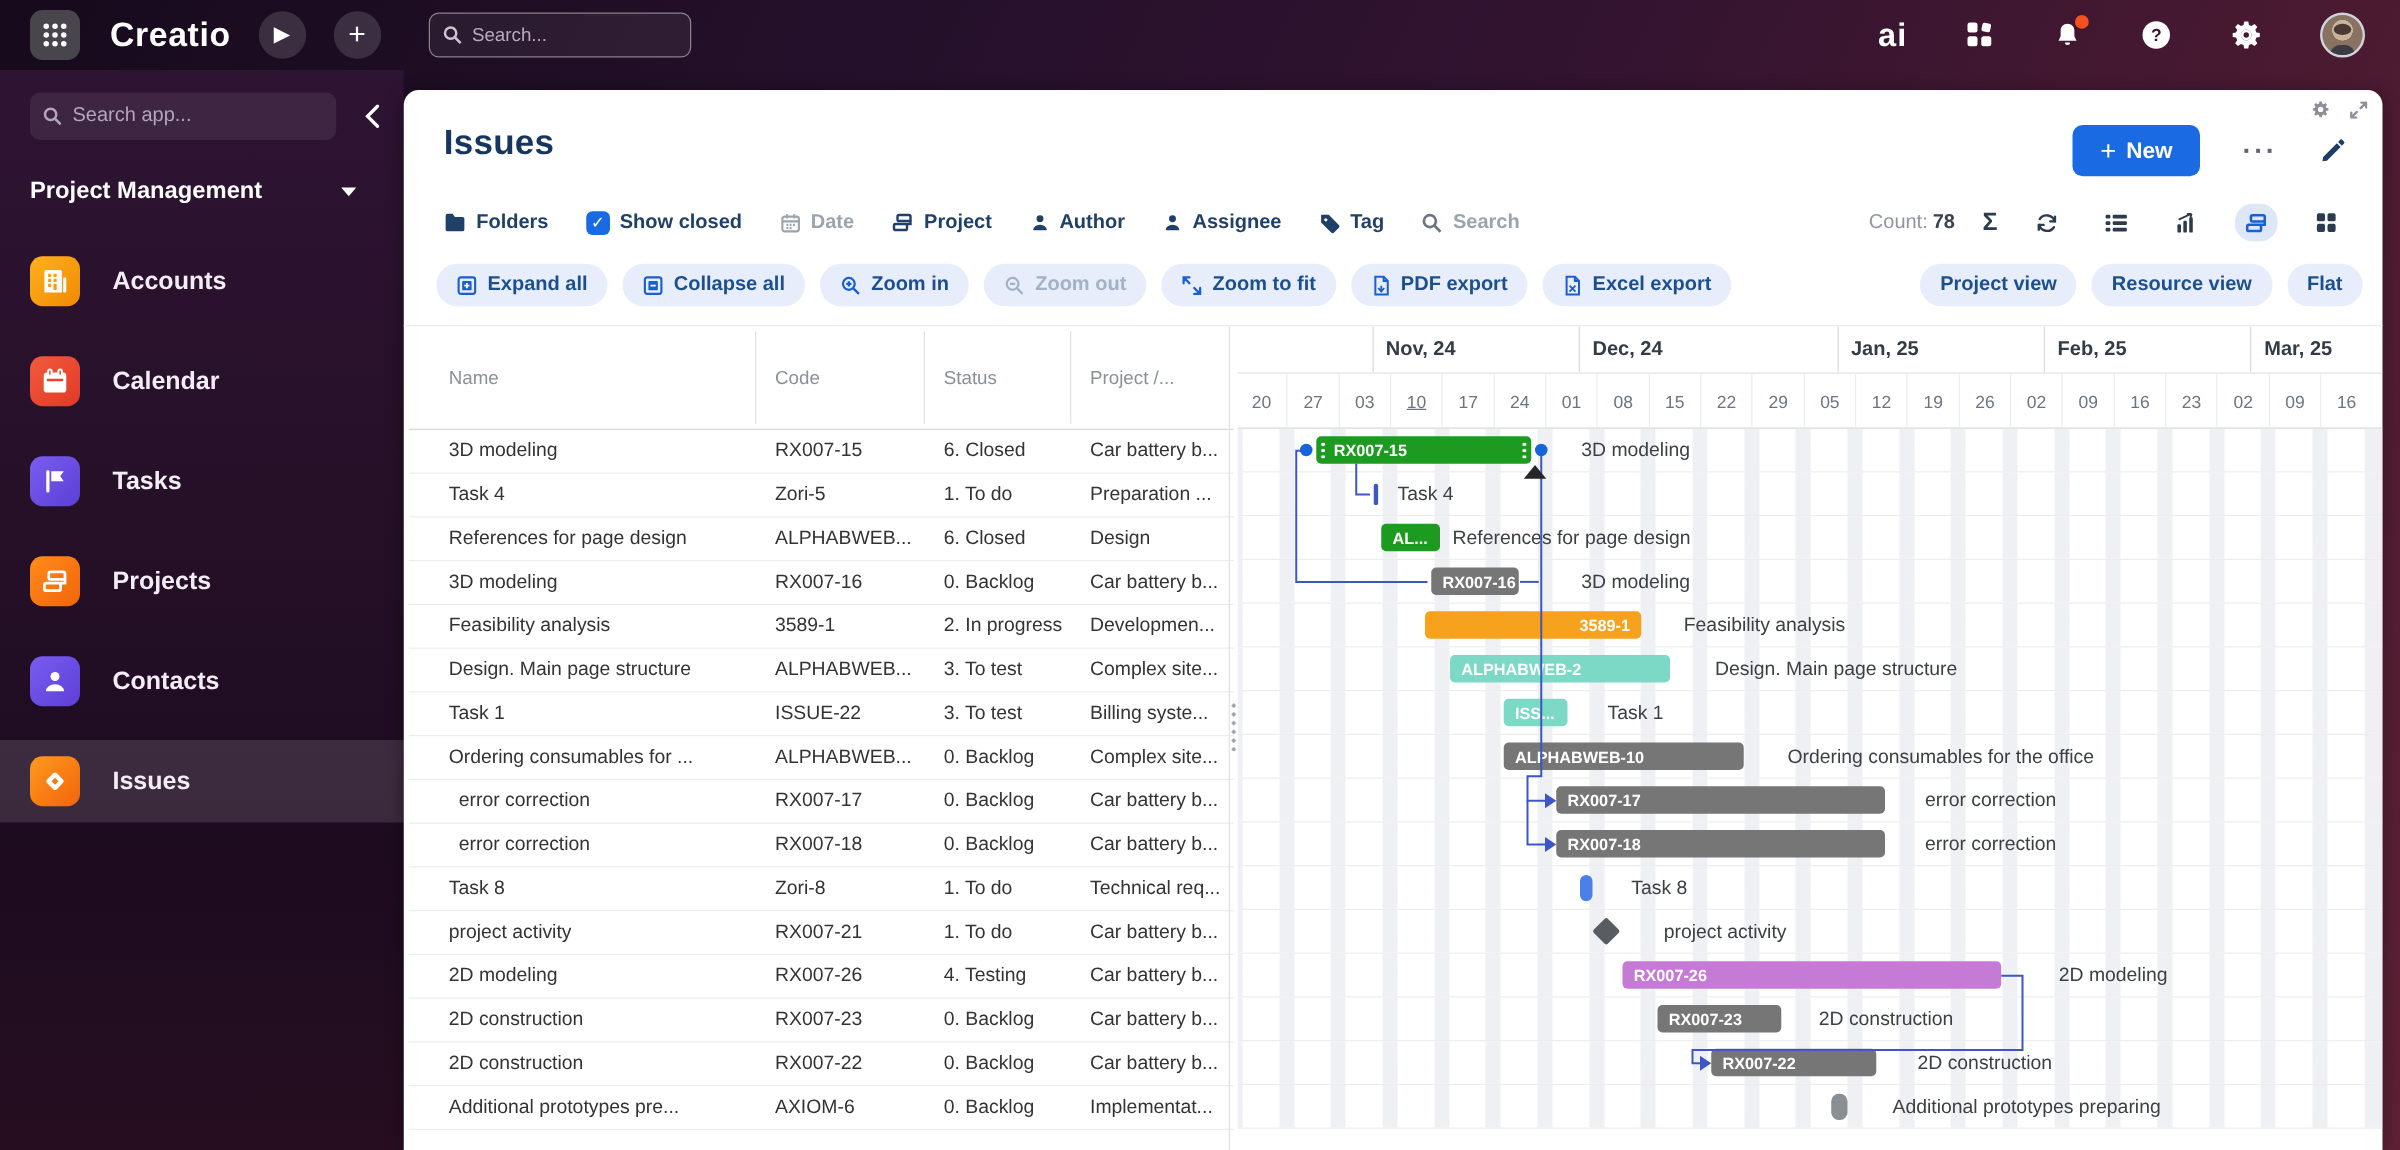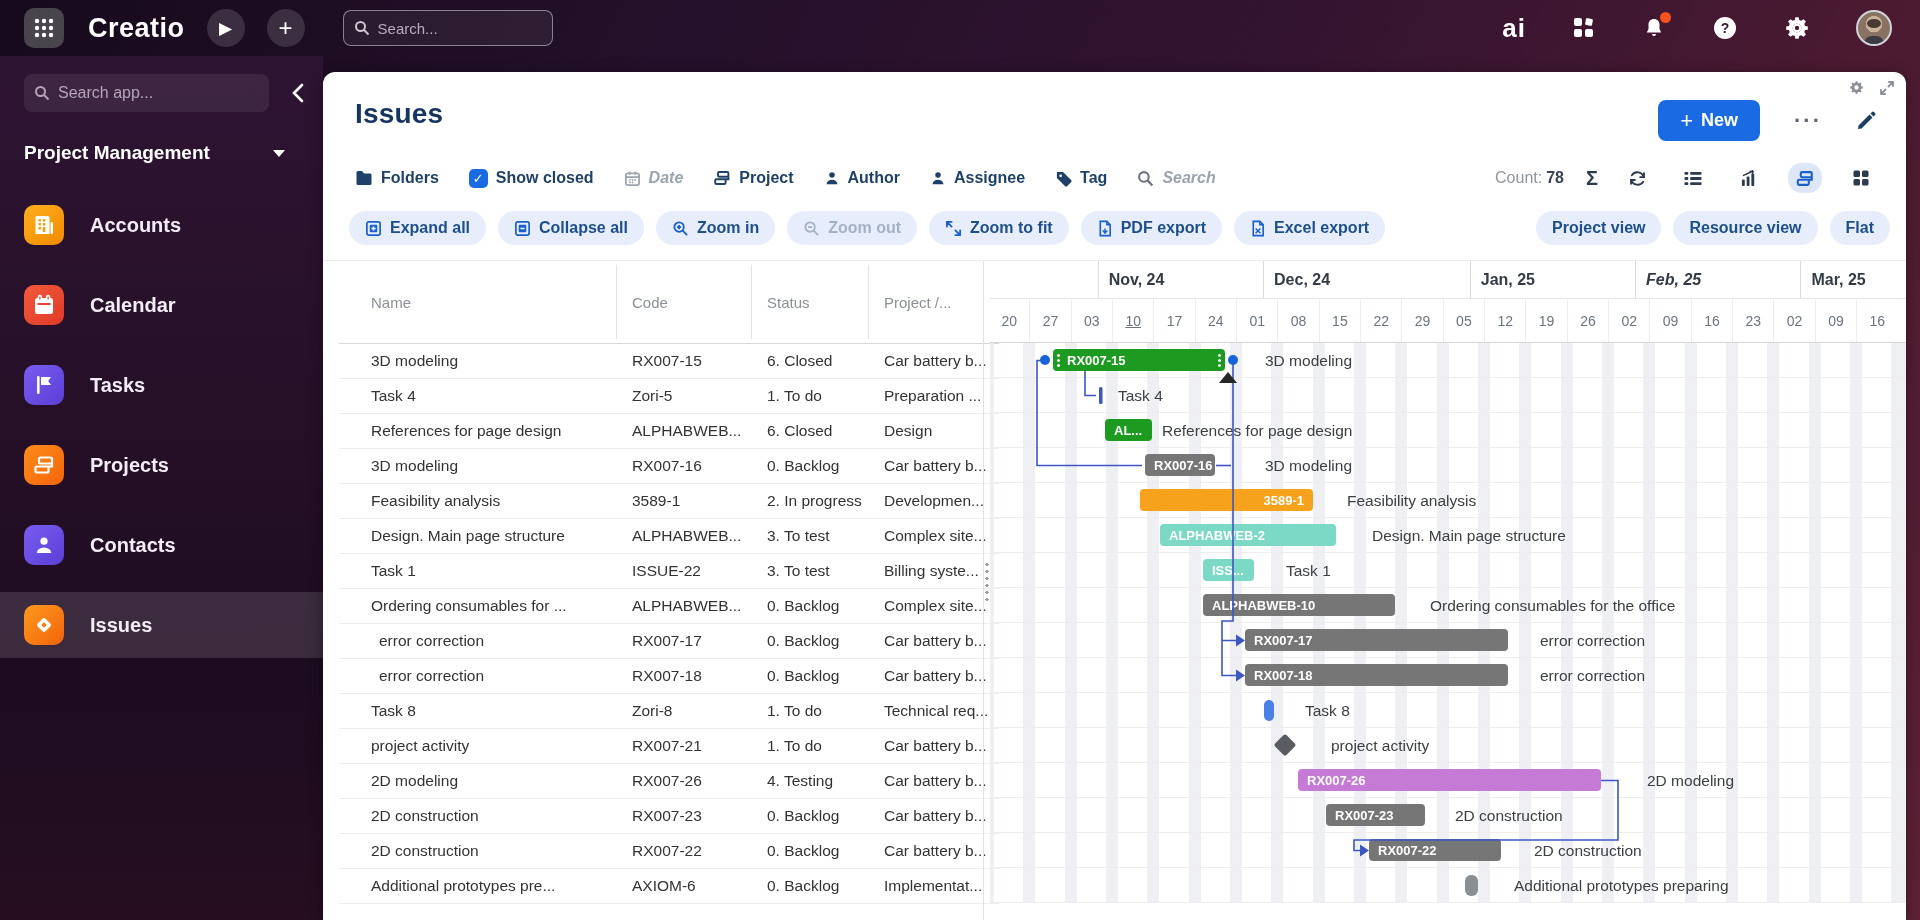--- a/index.html
+++ b/index.html
@@ -47,38 +47,38 @@
   .card-mini .mi { cursor:pointer; display:flex; }
   .card-header { display:flex; align-items:flex-start; padding:26px 30px 0 32px; }
   .page-title { font-size:28px; font-weight:800; color:#16365f; letter-spacing:.2px; }
   .header-actions { margin-left:auto; display:flex; align-items:center; gap:34px; margin-top:2px; }
   .btn-new { background:#1a6be3; color:#fff; border:none; border-radius:8px; height:41px; padding:0 22px; font-size:18px; font-weight:600; display:flex; align-items:center; gap:8px; cursor:pointer; font-family:inherit; }
   .dots-more { color:#5f6670; font-size:22px; letter-spacing:2px; cursor:pointer; font-weight:700; }
   .pencil { color:#1c3e66; cursor:pointer; display:flex; }
 
   .filter-row { display:flex; align-items:center; padding:22px 28px 0 32px; gap:30px; }
   .f-item { display:flex; align-items:center; gap:8px; color:#1f4068; font-size:16px; font-weight:600; cursor:pointer; white-space:nowrap; }
-  .f-item.muted { color:#9aa4ae;font-style:italic; }
+  .f-item.muted { color:#9aa4ae; }
   .f-item .chk { width:19px; height:19px; border-radius:5px; background:#1a6be3; color:#fff; font-size:13px; display:flex; align-items:center; justify-content:center; font-weight:700; }
   .stats { margin-left:auto; display:flex; align-items:center; gap:22px; color:#2c3b4e; }
   .count-lbl { color:#8f959e; font-size:16px; }
   .count-val { color:#3b4453; font-size:16px; font-weight:700; margin-left:4px; }
   .sigma { font-size:20px; font-weight:700; cursor:pointer; }
   .view-ic { display:flex; align-items:center; justify-content:center; width:34px; height:30px; border-radius:14px; cursor:pointer; color:#2c3b4e; }
   .view-ic.active { background:#dde7f8; color:#1a5fd0; }
 
   .toolbar-row { display:flex; align-items:center; margin-top:18px; padding:0 16px 0 26px; gap:12px; }
   .pill { display:flex; align-items:center; gap:8px; background:#e7edfa; color:#1d4f8f; border:none; border-radius:17px; height:34px; padding:0 16px; font-size:16px; font-weight:600; cursor:pointer; white-space:nowrap; font-family:inherit; }
   .pill.disabled { color:#a3b1c6; }
   .pill.disabled svg { color:#a3b1c6; }
   .toolbar-right { margin-left:auto; display:flex; gap:12px; }
 
   
   .sheet { position:absolute; top:188px; left:0; right:0; bottom:0; border-top:1px solid #ececec; overflow:hidden; }
-  .grid-pane { position:absolute; left:16px; top:0; width:660px; bottom:0; }
+  .grid-pane { position:absolute; left:4px; top:0; width:660px; bottom:0; }
   .grid-head { position:relative; height:83px; border-bottom:1px solid #d8d8d8; }
   .gh-cell { position:absolute; top:0; height:100%; display:flex; align-items:center; color:#8b9096; font-size:15px; }
   .gh-div { position:absolute; top:4px; bottom:4px; width:1px; background:#e3e3e3; }
   .g-row { display:flex; height:35px; border-bottom:1px solid #ededed; align-items:center; color:#333; font-size:15.5px; }
   .g-cell { overflow:hidden; white-space:nowrap; text-overflow:ellipsis; flex:none; }
   .splitter { position:absolute; left:660px; top:0; bottom:0; width:7px; border-left:1px solid #e2e2e2; cursor:col-resize; }
   .split-dots { position:absolute; left:1px; top:300px; width:4px; height:40px;
      background-image:radial-gradient(circle,#9aa0a6 1.5px,transparent 1.8px); background-size:4px 7px; }
 
   .gantt-pane { position:absolute; left:667px; right:0; top:0; bottom:0; overflow:hidden; }
@@ -573,21 +573,21 @@
     </div>
     <div class="splitter">
       <div class="split-dots"></div>
     </div>
     <div class="gantt-pane">
       <div class="tl-months" id="tlMonths">
           <div class="tl-month first" style="left: -2px; width: 82.68px;"></div>
           <div class="tl-month" style="left: 80.68px; width: 165.36px;">Nov, 24</div>
           <div class="tl-month" style="left: 246.04px; width: 206.7px;">Dec, 24</div>
           <div class="tl-month" style="left: 452.74px; width: 165.36px;">Jan, 25</div>
-          <div class="tl-month" style="left: 618.1px; width: 165.36px; font-style: italic;">Feb, 25</div>
+          <div class="tl-month" style="left: 618.1px; width: 165.36px;">Feb, 25</div>
           <div class="tl-month" style="left: 783.46px; width: 124.02px;">Mar, 25</div>
         </div>
       <div class="tl-days" id="tlDays">
           <div class="tl-day" style="left: -2px; width: 41.34px;">20</div>
           <div class="tl-day" style="left: 39.34px; width: 41.34px;">27</div>
           <div class="tl-day" style="left: 80.68px; width: 41.34px;">03</div>
           <div class="tl-day" style="left: 122.02px; width: 41.34px; text-decoration: underline;">10</div>
           <div class="tl-day" style="left: 163.36px; width: 41.34px;">17</div>
           <div class="tl-day" style="left: 204.7px; width: 41.34px;">24</div>
           <div class="tl-day" style="left: 246.04px; width: 41.34px;">01</div>

